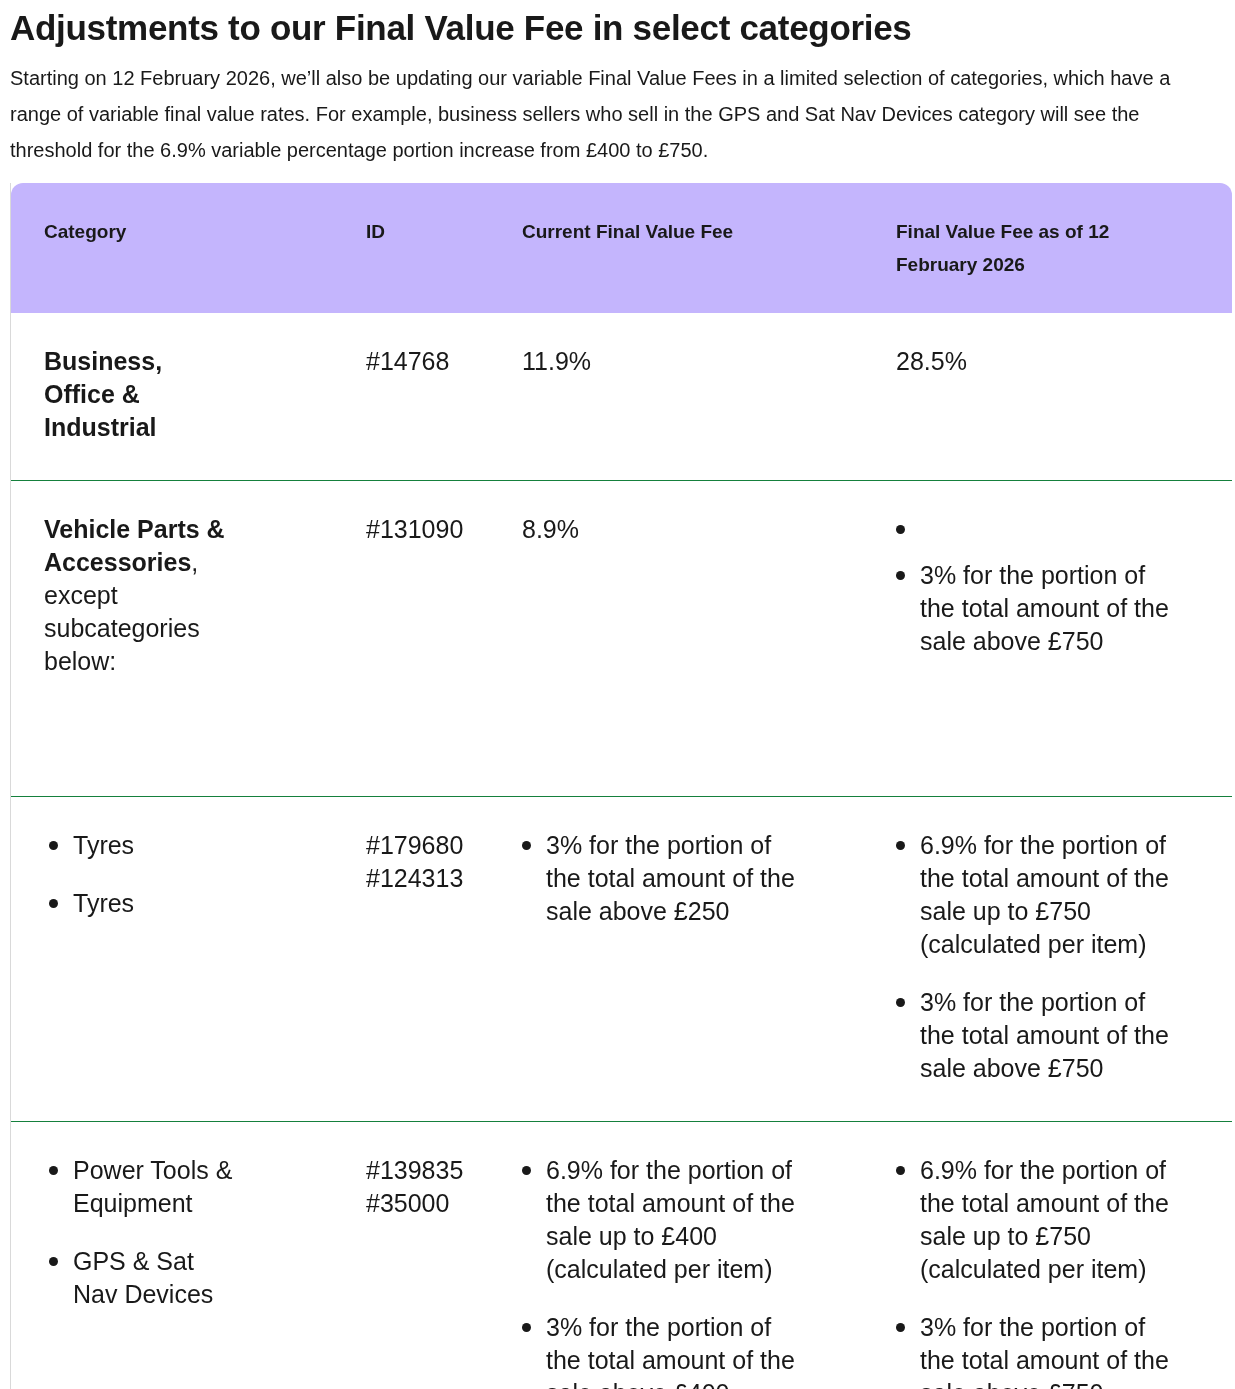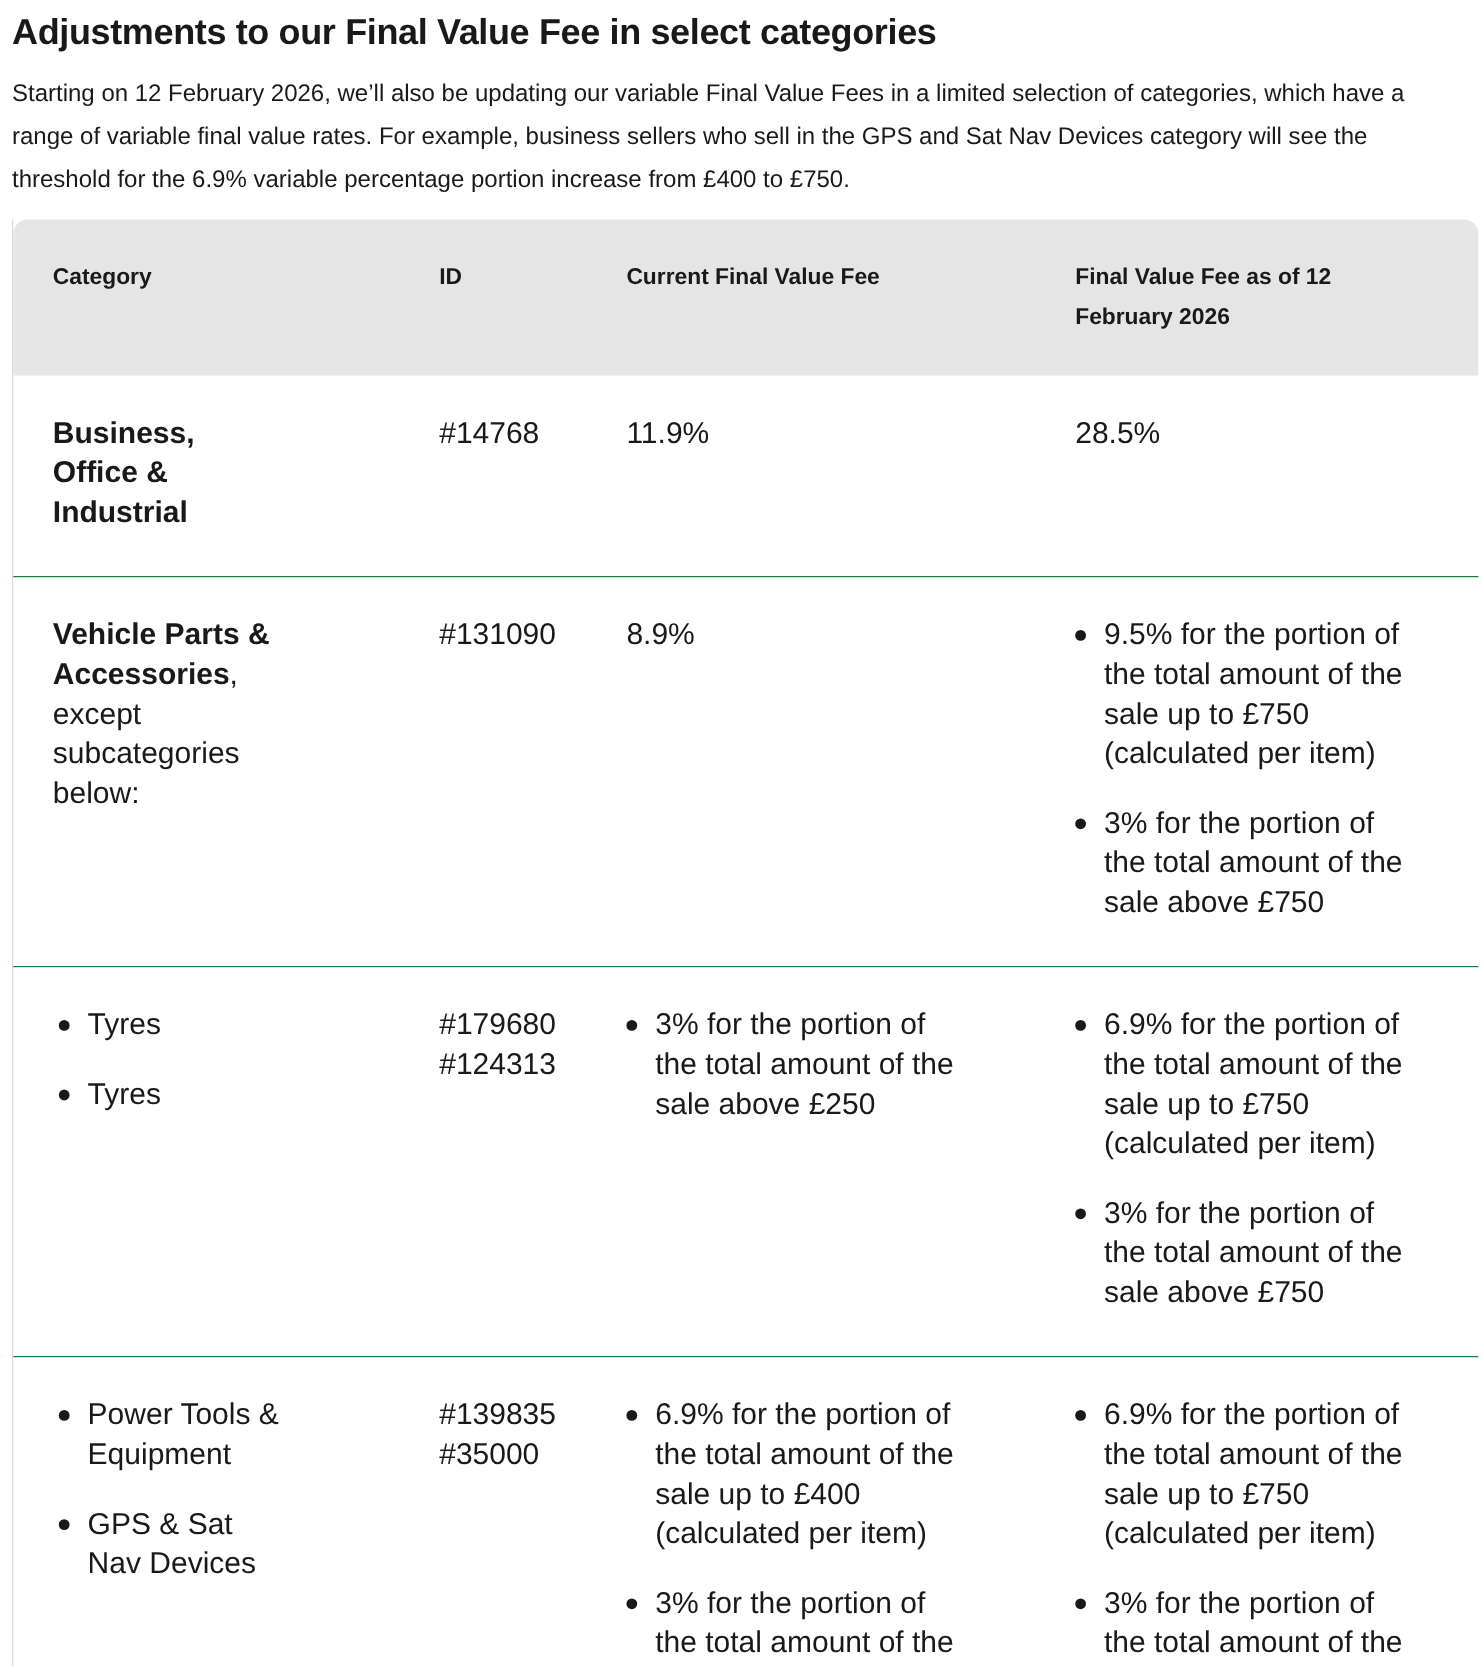--- a/index.html
+++ b/index.html
@@ -5,39 +5,39 @@
   * { box-sizing: border-box; }
   html, body { margin: 0; padding: 0; }
   body {
     width: 1235px; height: 1389px; overflow: hidden;
     background: #ffffff; color: #191919;
     font-family: "Liberation Sans", "DejaVu Sans", sans-serif;
   }
   .page { padding: 8px 10px 0 10px; }
 
   h1.title {
-    font-size: 30px; line-height: 40px; font-weight: 700;
+    font-size: 35px; line-height: 40px; font-weight: 700;
     letter-spacing: -0.3px; margin: 0 0 12px 0;
   }
   p.intro {
     font-size: 20px; line-height: 36px; margin: 0 0 15px 0;
     max-width: 1222px;
   }
 
   .fee-table {
     border-left: 1px solid #d9d9d9;
     width: 1222px;
   }
   .grid-row {
     display: grid;
     grid-template-columns: 322px 156px 374px 1fr;
     padding-left: 33px;
   }
   .thead {
-    background: #e5e5e5;
+    background: #c4b5fd;
     border-radius: 12px 12px 0 0;
     min-height: 130px;
   }
   .th {
     font-weight: 700; font-size: 19px; line-height: 33px;
     padding: 32px 24px 26px 0;
   }
   .th .th-text { display: inline-block; }
   .th-wrap .th-text { max-width: 250px; }
 
@@ -117,21 +117,20 @@
       <div class="td">
         <div class="id-line">#131090</div>
       </div>
       <div class="td">
         <span>8.9%</span>
       </div>
       <div class="td">
         <div class="blist">
           <div class="bitem">
             <span class="dot"></span>
-            <span class="btext">9.5% for the portion of the total amount of the sale up to £750 (calculated per item)</span>
           </div>
           <div class="bitem">
             <span class="dot"></span>
             <span class="btext">3% for the portion of the total amount of the sale above £750</span>
           </div>
         </div>
       </div>
     </div>
 
     <div class="grid-row tr r3">

